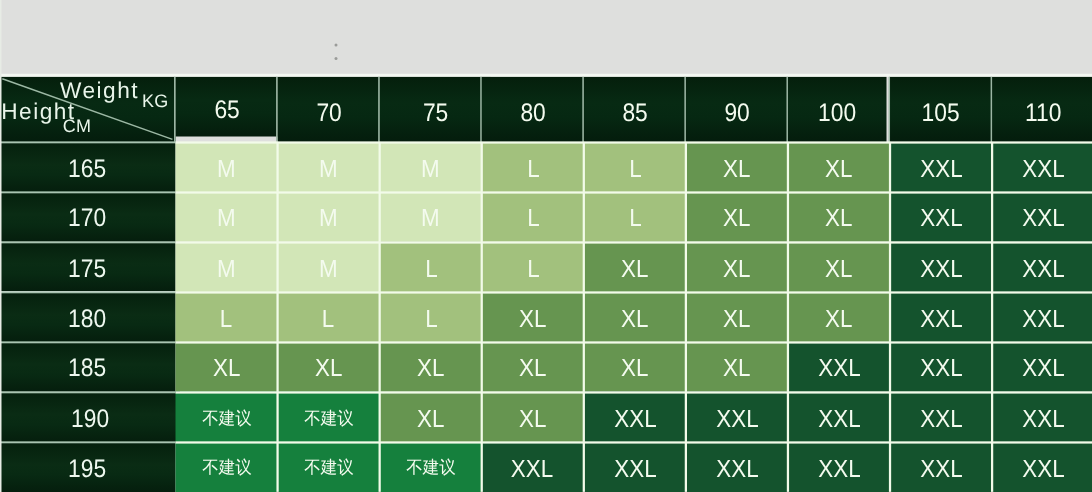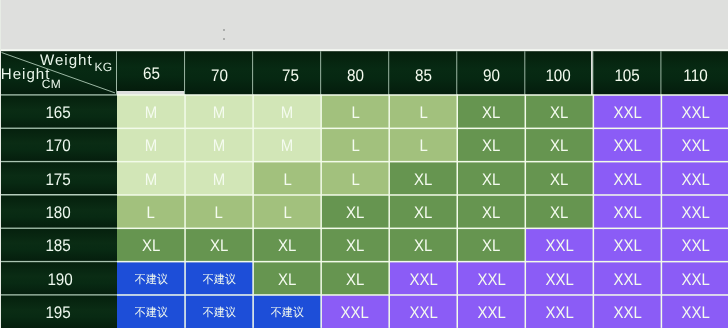--- a/index.html
+++ b/index.html
@@ -18,22 +18,22 @@
   .cell{box-sizing:border-box;position:absolute;display:flex;align-items:center;
         justify-content:center;font-size:16.6px;color:#f4fbef;line-height:1;}
   .cell > .t{display:inline-block;transform:scaleX(0.9) translateY(1.7px);}
 
   .hdr{font-size:16.9px;padding-top:2.2px;background:linear-gradient(180deg,#051f0c 0%,#072a13 40%,#062812 62%,#041c0c 100%);}
   .rowhead{font-size:16.9px;padding-top:0.6px;background:linear-gradient(180deg,#05200d 0%,#0a2c14 45%,#082a13 65%,#051e0d 100%);
            color:#eef8ef;}
   .c-M{background:#d2e6b7;}
   .c-L{background:#a2c17d;}
   .c-XL{background:#669550;}
-  .c-XXL{background:#8b5cf6;justify-content:center;}
-  .c-NA{background:#1d4ed8;font-size:11.6px;}
+  .c-XXL{background:#14532d;justify-content:center;}
+  .c-NA{background:#15803d;font-size:11.6px;}
   .c-NA > .t{transform:scaleX(0.95) translateY(1.5px);}
 
   #lines{position:absolute;left:0;top:0;pointer-events:none;}
   .left-edge{position:absolute;left:0;top:0;width:1.3px;height:328px;background:#e7ece5;}
   .speck{position:absolute;width:2px;height:2px;border-radius:50%;background:#8e908d;opacity:.85;}
 
   .corner svg.diag{position:absolute;left:0;top:0;}
   .cl{position:absolute;white-space:nowrap;color:#e9f5ea;line-height:1;}
   #wlab{left:40px;top:52.5px;font-size:15.1px;letter-spacing:1.0px;}
   #hlab{left:0.8px;top:67px;font-size:15.1px;letter-spacing:1.0px;}

